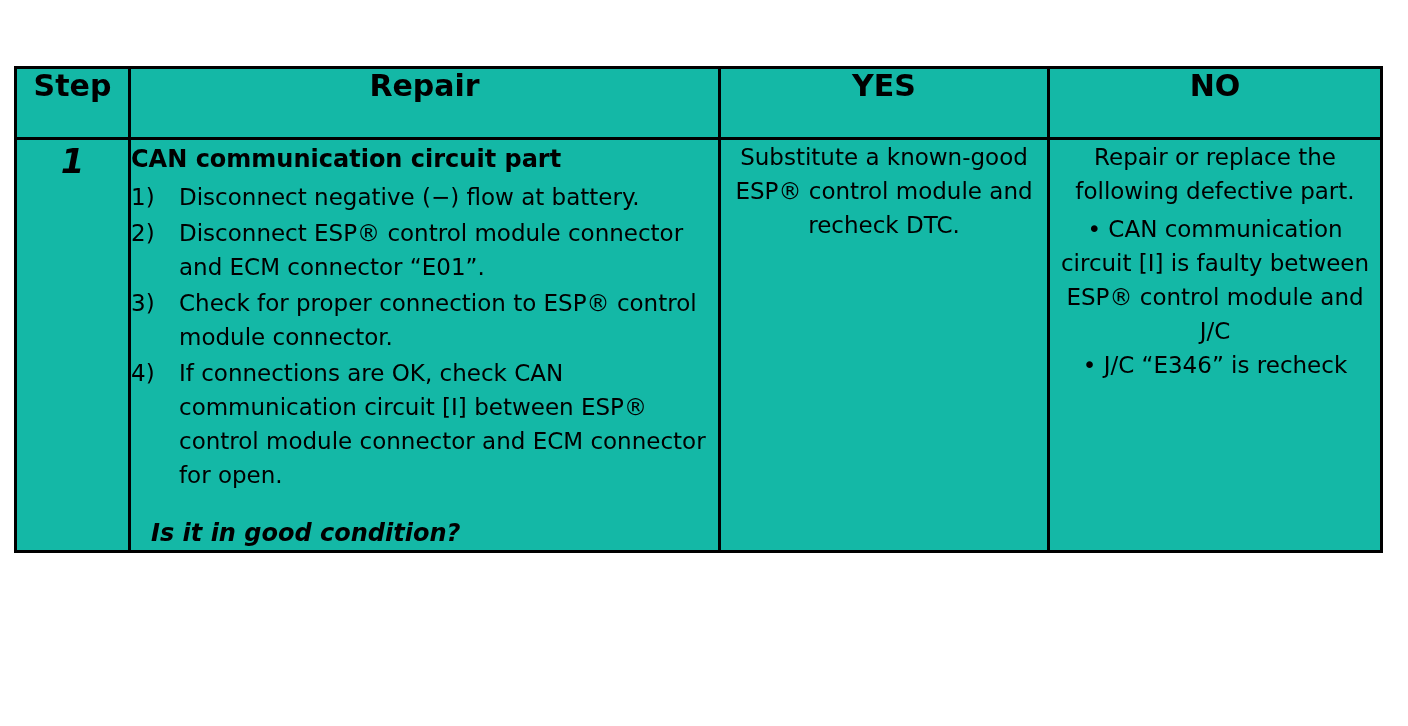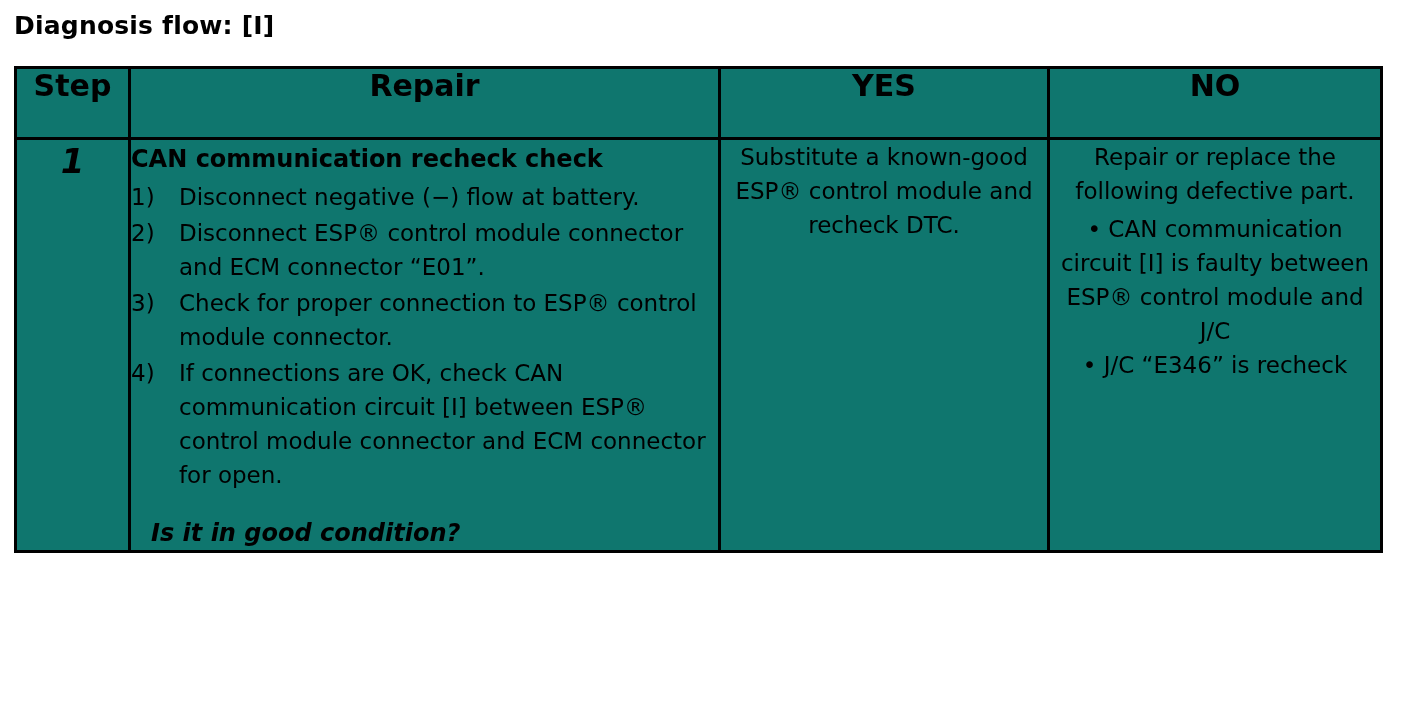--- a/index.html
+++ b/index.html
@@ -40,21 +40,21 @@
     width: 1366px;
     border-collapse: collapse;
     table-layout: fixed;
   }
 
   .diag-table td,
   .diag-table th {
     border: 3px solid #000000;
     vertical-align: top;
     padding: 0;
-    background: #0f766e;
+    background: #14b8a6;
   }
 
   col.c-step  { width: 114px; }
   col.c-action{ width: 590px; }
   col.c-yes   { width: 329px; }
   col.c-no    { width: 333px; }
 
   
   .hdr-cell {
     height: 68px;
@@ -132,21 +132,20 @@
   ul.bullets > li {
     margin: 0;
     text-indent: 0;
   }
 </style>
 </head>
 <body>
 
 <div class="page">
 
-  <div class="page-title">Diagnosis flow: [I]</div>
 
   <table class="diag-table">
     <colgroup>
       <col class="c-step">
       <col class="c-action">
       <col class="c-yes">
       <col class="c-no">
     </colgroup>
     <thead>
       <tr>
@@ -155,21 +154,21 @@
         <th class="hdr-cell">YES</th>
         <th class="hdr-cell">NO</th>
       </tr>
     </thead>
     <tbody>
       <tr>
 
         <td class="step-cell">1</td>
 
         <td class="action-cell">
-          <div class="action-heading">CAN communication recheck check</div>
+          <div class="action-heading">CAN communication circuit part</div>
 
           <ol class="steps">
             <li>
               <span class="num">1)</span>
               <span>Disconnect negative (−) flow at battery.</span>
             </li>
             <li>
               <span class="num">2)</span>
               <span>Disconnect ESP® control module connector and ECM connector “E01”.</span>
             </li>

